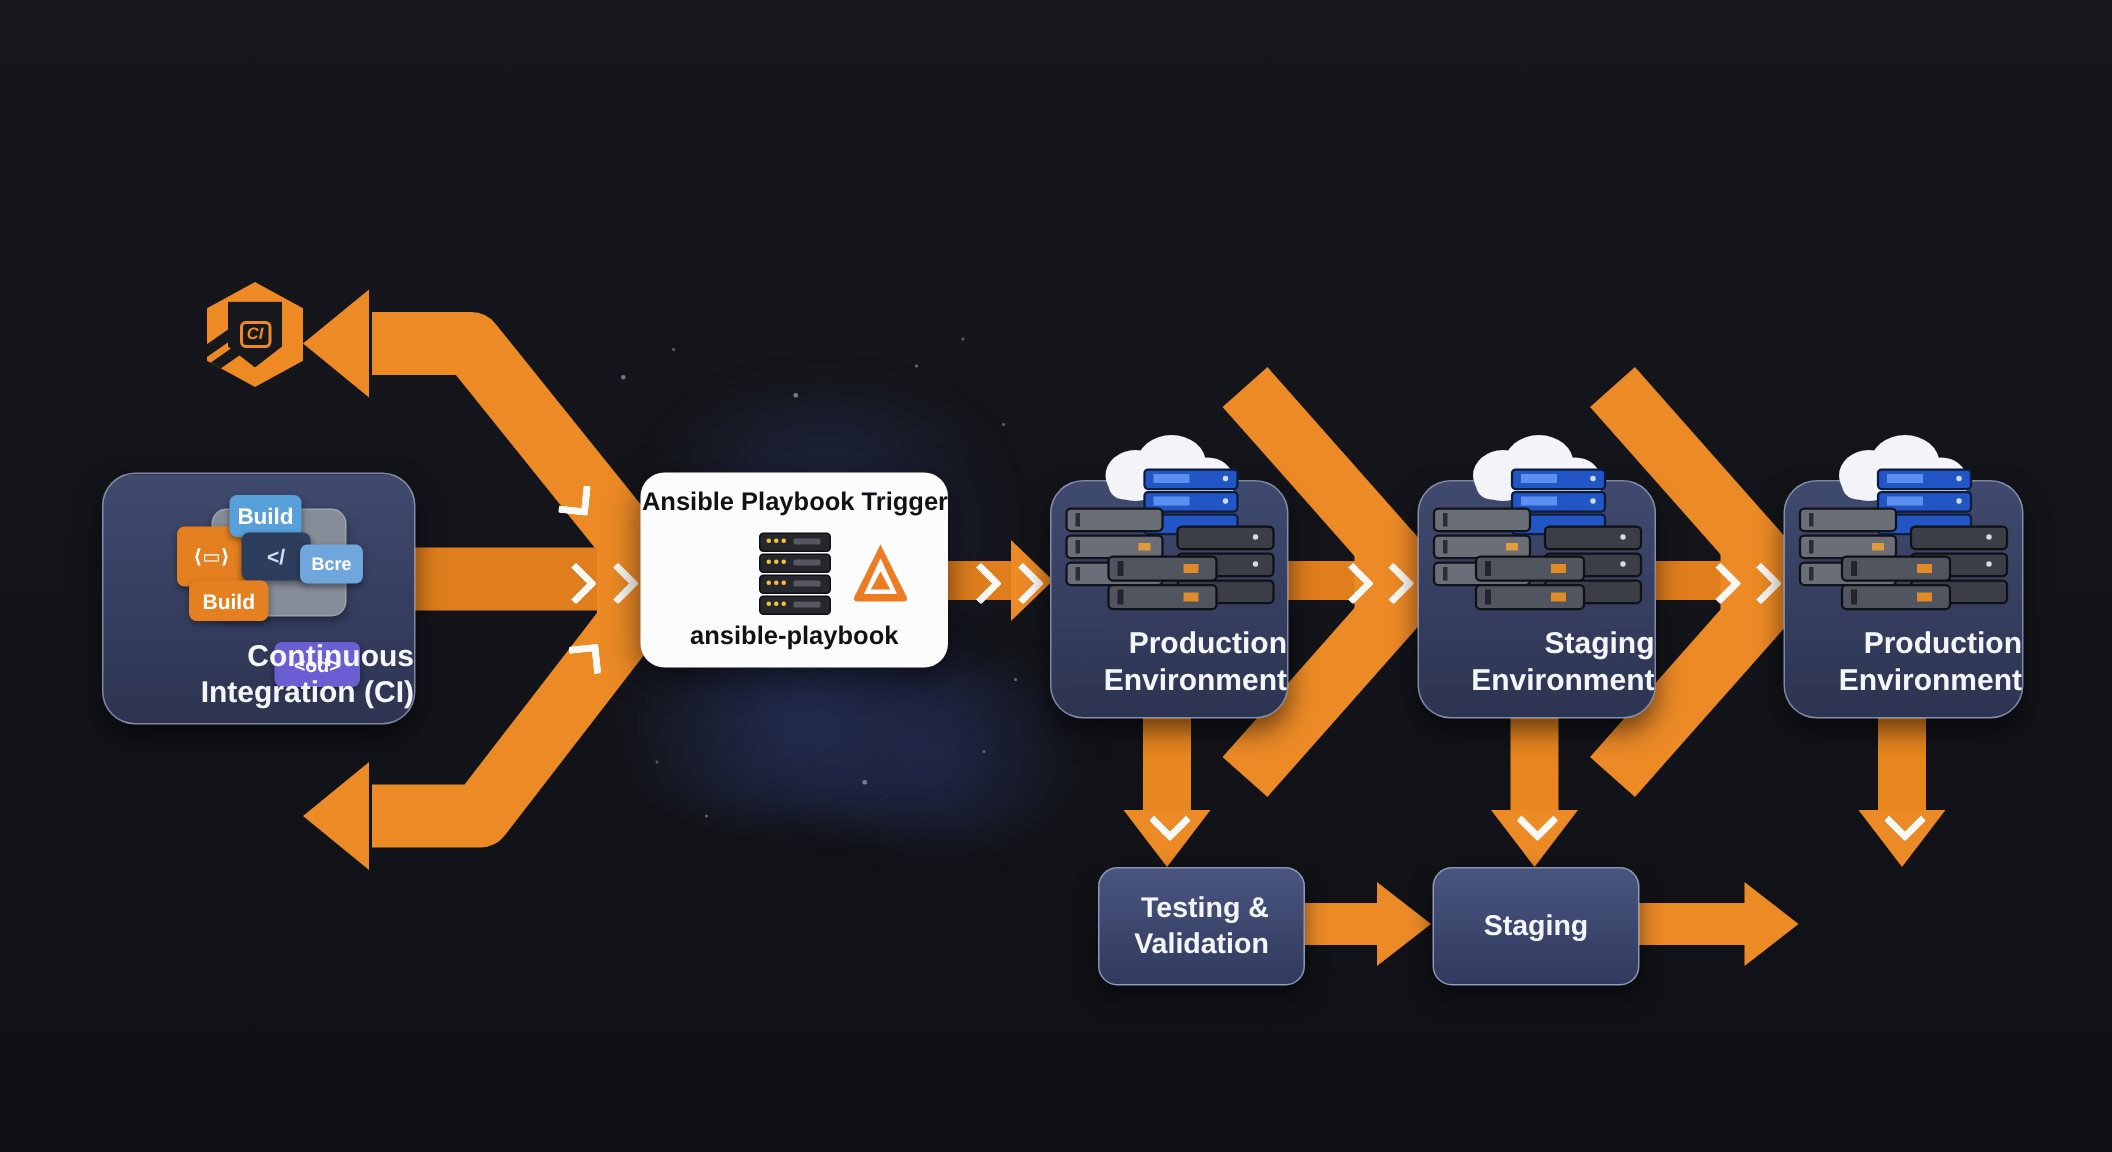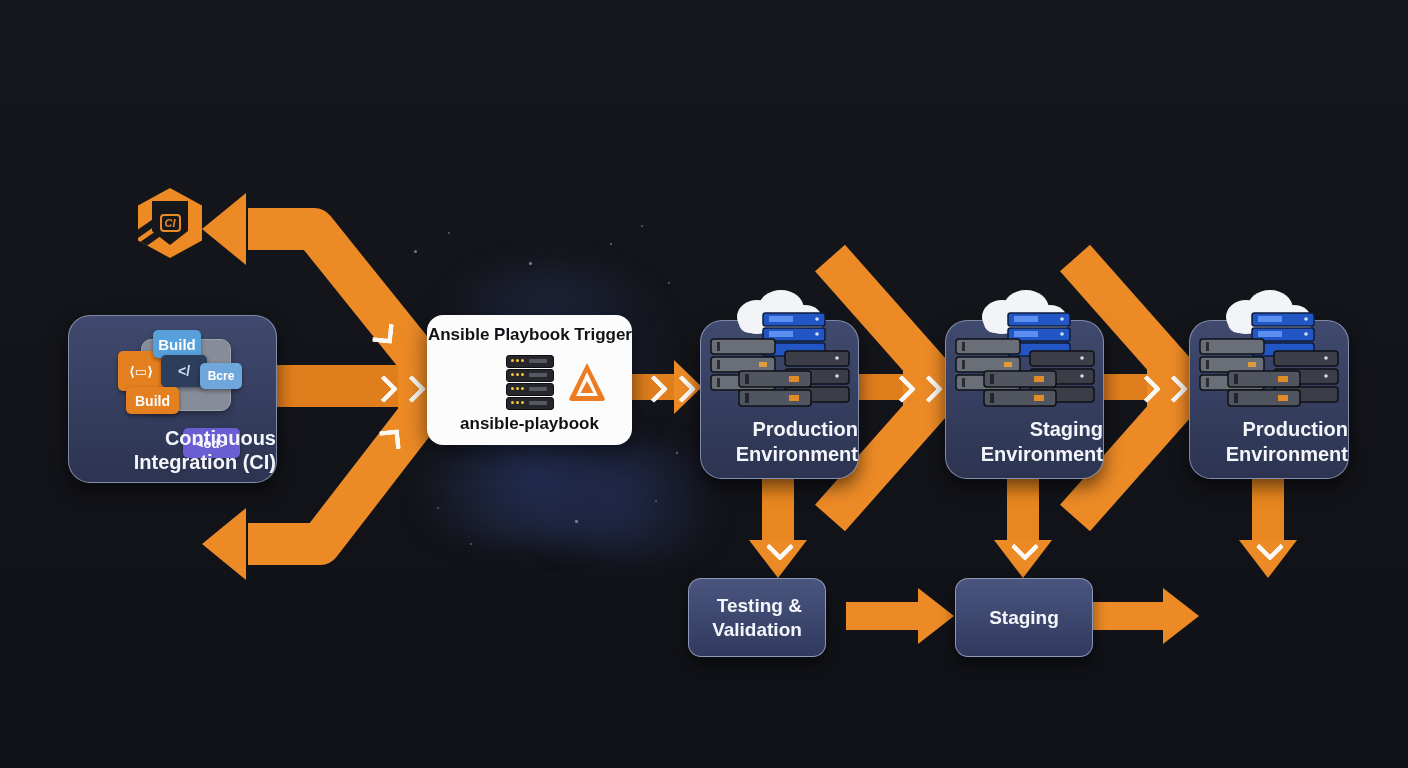--- a/index.html
+++ b/index.html
@@ -310,21 +310,21 @@
         </g>
       <rect x="40" y="87" width="4" height="10" fill="#23252A"></rect>
         <rect x="40" y="106" width="4" height="10" fill="#23252A"></rect>
       <rect x="84" y="89" width="10" height="6" fill="#E08A28"></rect>
         <rect x="84" y="108" width="10" height="6" fill="#E08A28"></rect>
     </svg>
     <div class="ml envlabel">Production
 Environment</div>
   </div>
 
-  <div class="stagebox" style="left:688px;top:578px;width:136px;height:77px;">
+  <div class="stagebox" style="left:732px;top:578px;width:136px;height:77px;">
     <div class="ml">Testing &amp;
 Validation</div>
   </div>
   <div class="stagebox" style="left:955px;top:578px;width:136px;height:77px;">
     <div class="ml">Staging</div>
   </div>
 
 </div>
 
 </body></html>

